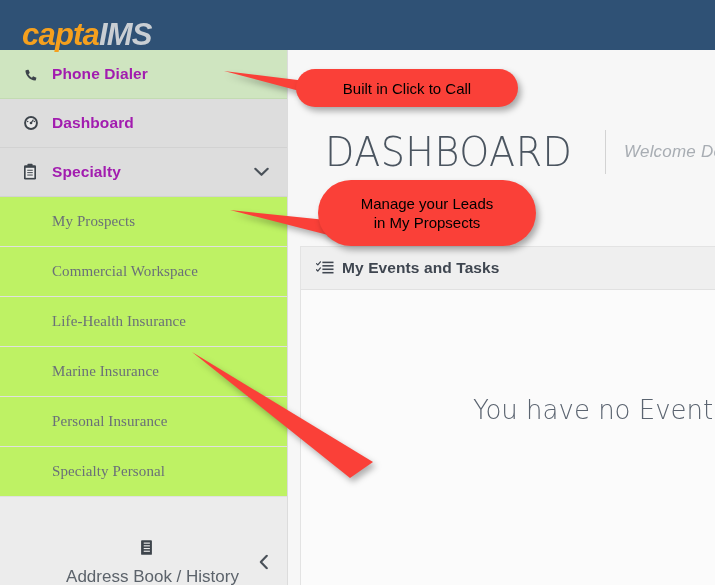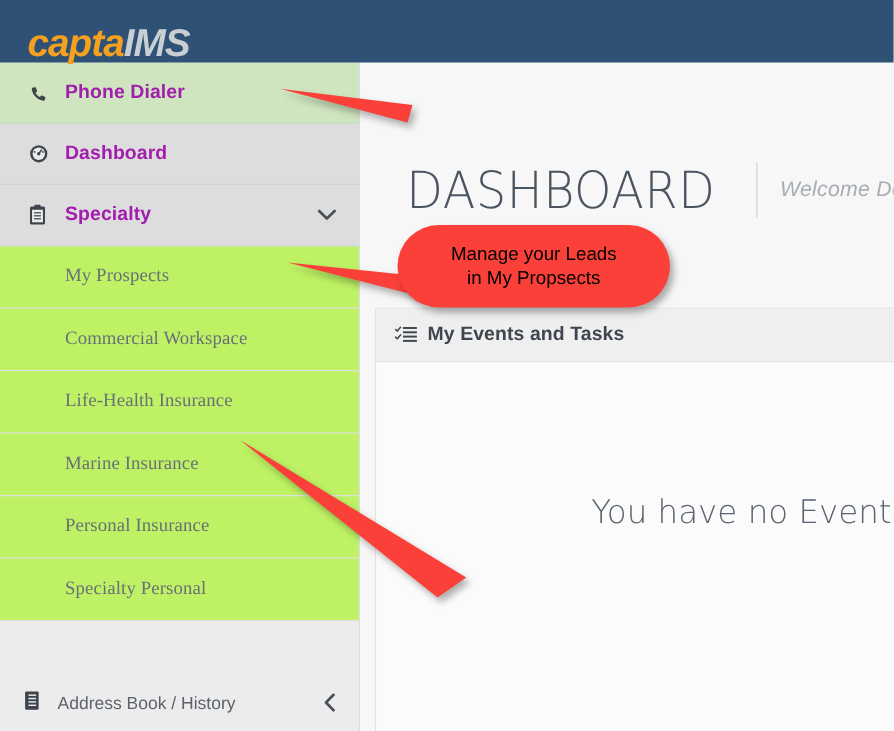--- a/index.html
+++ b/index.html
@@ -121,21 +121,22 @@
     left: 0;
     bottom: 0;
     width: 100%;
     height: 46px;
     box-sizing: border-box;
     display: flex;
     align-items: center;
     padding-left: 18px;
     background: #ececec;
     color: #5c636b;
-    font-size: 14px;
+    font-size: 17px;
+    flex-direction: column;
   }
   #sidebar-bottom .nav-ico {
     width: 28px;
     flex: 0 0 28px;
     color: #3d444b;
   }
 
   
   #content {
     position: absolute;
@@ -376,20 +377,21 @@
       </div>
     </section>
   </main>
 
   <div id="annotations">
 
     <svg class="arrow-svg" style="left:222px; top:60px;" width="110" height="40" viewBox="0 0 110 40">
       <path d="M2 11 L108 24 L104 38 Z" fill="#fa4038"></path>
     </svg>
 
+    <div class="callout" style="left:296px; top:69px; width:222px; height:38px;">Built in Click to Call</div>
 
     <svg class="arrow-svg" style="left:228px; top:200px;" width="110" height="40" viewBox="0 0 110 40">
       <path d="M2 10 L108 21 L104 36 Z" fill="#fa4038"></path>
     </svg>
 
     <div class="callout" style="left:318px; top:180px; width:218px; height:66px;">Manage your Leads
 in My Propsects</div>
 
     <svg class="arrow-svg" style="left:190px; top:350px;" width="185" height="130" viewBox="0 0 185 130">
       <path d="M2 2 L183 112 L160 128 Z" fill="#fa4038"></path>

